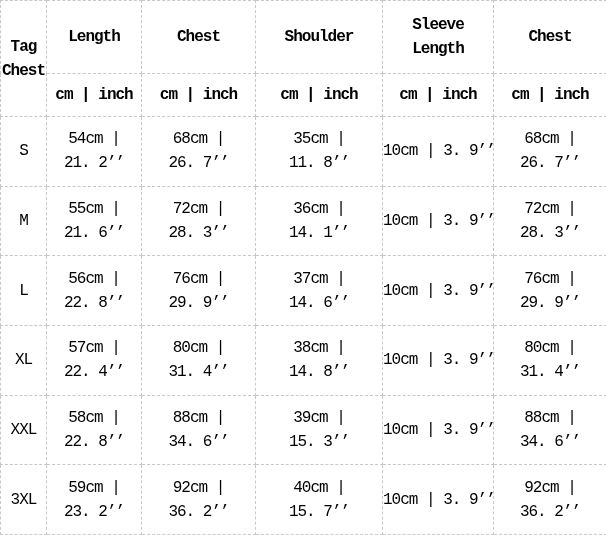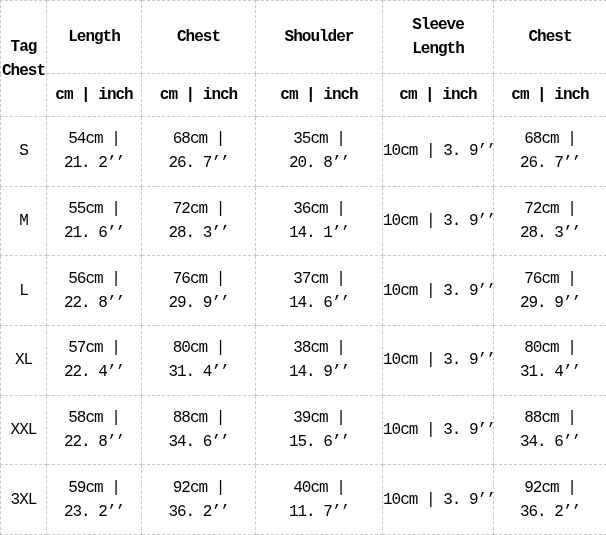--- a/index.html
+++ b/index.html
@@ -103,21 +103,21 @@
     <td>
           <span class="ln">54cm |</span>
           <span class="ln">21. 2’’</span>
         </td>
     <td>
           <span class="ln">68cm |</span>
           <span class="ln">26. 7’’</span>
         </td>
     <td>
           <span class="ln">35cm |</span>
-          <span class="ln">20. 8’’</span>
+          <span class="ln">11. 8’’</span>
         </td>
     <td>
           <span class="ln">10cm | 3. 9’’</span>
         </td>
     <td>
           <span class="ln">68cm |</span>
           <span class="ln">26. 7’’</span>
         </td>
   </tr>
 
@@ -178,21 +178,21 @@
     <td>
           <span class="ln">57cm |</span>
           <span class="ln">22. 4’’</span>
         </td>
     <td>
           <span class="ln">80cm |</span>
           <span class="ln">31. 4’’</span>
         </td>
     <td>
           <span class="ln">38cm |</span>
-          <span class="ln">14. 9’’</span>
+          <span class="ln">14. 8’’</span>
         </td>
     <td>
           <span class="ln">10cm | 3. 9’’</span>
         </td>
     <td>
           <span class="ln">80cm |</span>
           <span class="ln">31. 4’’</span>
         </td>
   </tr>
 
@@ -203,21 +203,21 @@
     <td>
           <span class="ln">58cm |</span>
           <span class="ln">22. 8’’</span>
         </td>
     <td>
           <span class="ln">88cm |</span>
           <span class="ln">34. 6’’</span>
         </td>
     <td>
           <span class="ln">39cm |</span>
-          <span class="ln">15. 6’’</span>
+          <span class="ln">15. 3’’</span>
         </td>
     <td>
           <span class="ln">10cm | 3. 9’’</span>
         </td>
     <td>
           <span class="ln">88cm |</span>
           <span class="ln">34. 6’’</span>
         </td>
   </tr>
 
@@ -228,21 +228,21 @@
     <td>
           <span class="ln">59cm |</span>
           <span class="ln">23. 2’’</span>
         </td>
     <td>
           <span class="ln">92cm |</span>
           <span class="ln">36. 2’’</span>
         </td>
     <td>
           <span class="ln">40cm |</span>
-          <span class="ln">11. 7’’</span>
+          <span class="ln">15. 7’’</span>
         </td>
     <td>
           <span class="ln">10cm | 3. 9’’</span>
         </td>
     <td>
           <span class="ln">92cm |</span>
           <span class="ln">36. 2’’</span>
         </td>
   </tr>
 </tbody>

